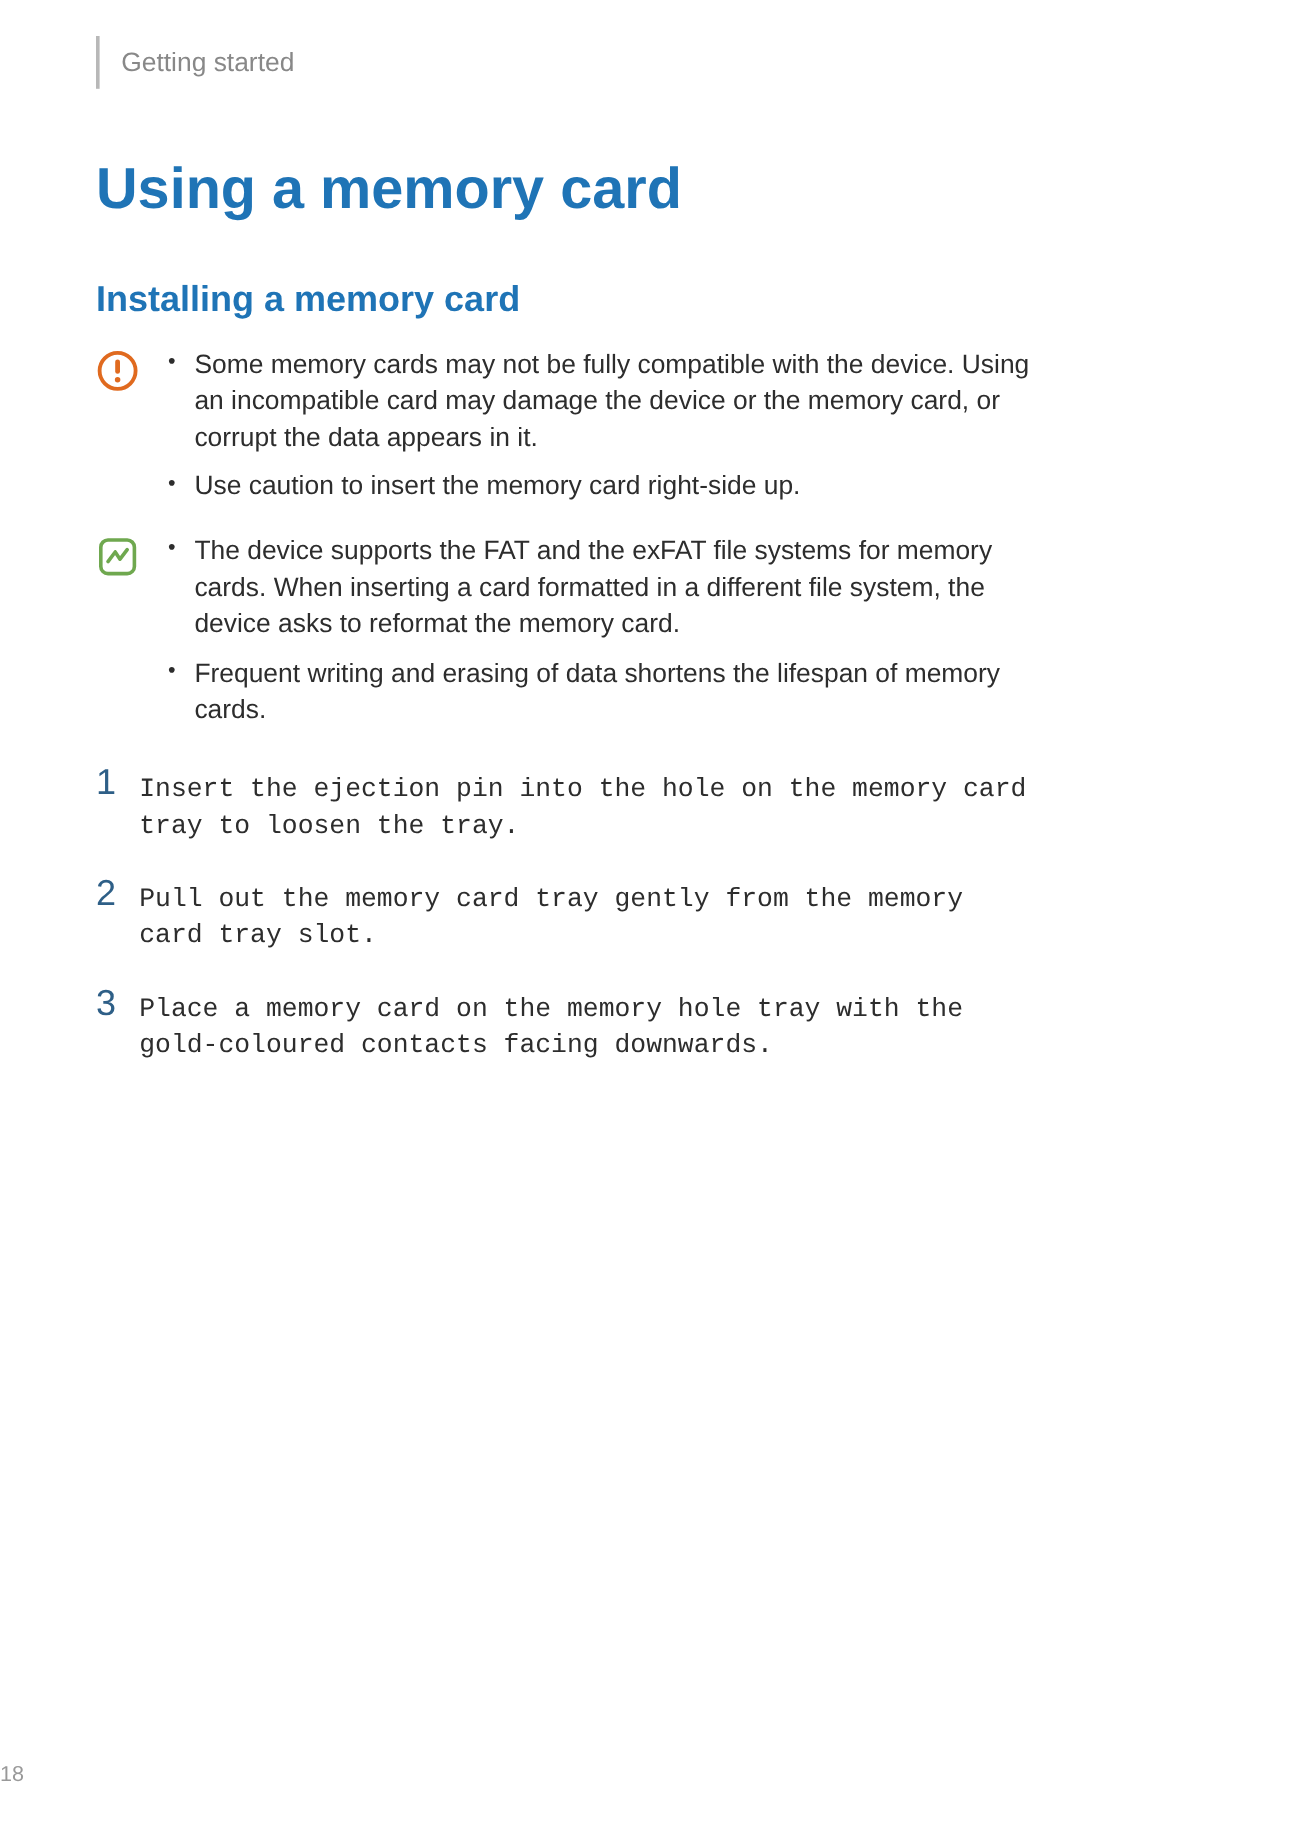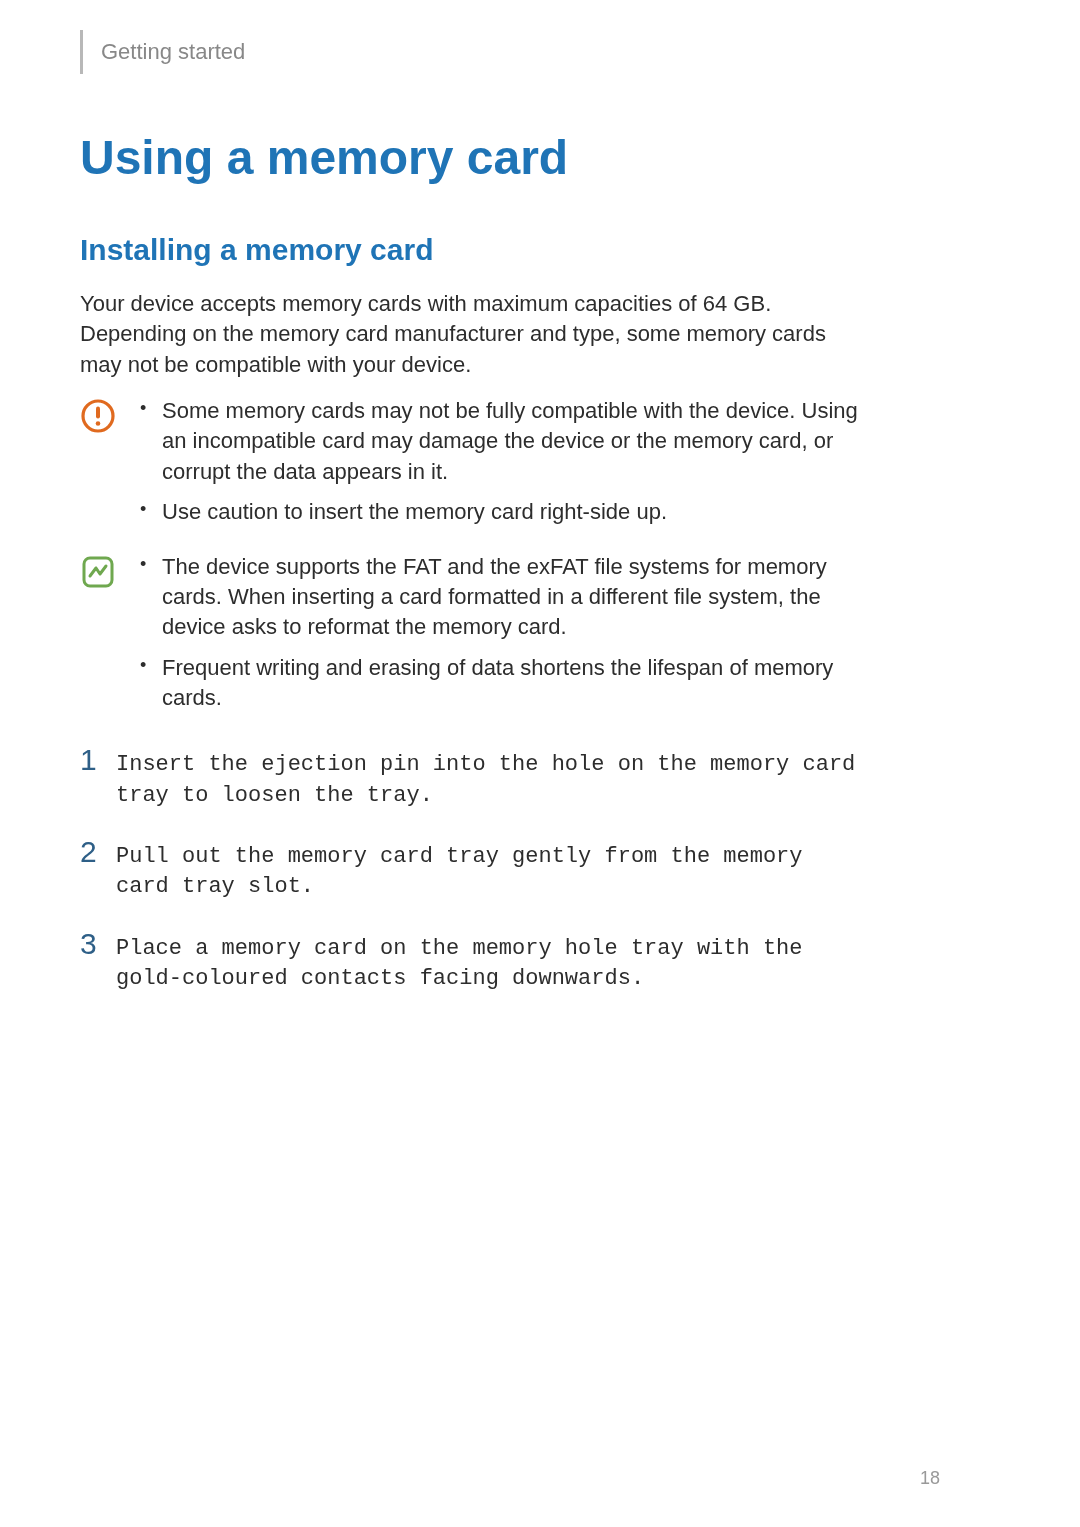--- a/index.html
+++ b/index.html
@@ -15,38 +15,37 @@
   .callout-icon { width: 36px; flex: 0 0 36px; margin-right: 22px; padding-top: 2px; }
   .callout-body { flex: 1; }
   .bullets { list-style: none; }
   .bullets li { position: relative; padding-left: 24px; font-size: 22px; line-height: 1.38; color: #2d2d2d; margin-bottom: 10px; }
   .bullets li::before { content: "•"; position: absolute; left: 2px; top: 0; font-size: 18px; color: #2d2d2d; }
   .steps { list-style: none; margin-top: 22px; }
   .steps li { display: flex; margin-bottom: 26px; }
   .step-num { flex: 0 0 36px; font-size: 30px; font-weight: 400; color: #2e5f87; line-height: 1; font-family: "Segoe UI Light", "Helvetica Neue", Arial, sans-serif; }
   .step-text { flex: 1; font-size: 22px; line-height: 1.38; color: #2d2d2d; padding-top: 5px; font-family: Liberation Mono, monospace; }
   .bold { font-weight: 700; }
-  .pagenum { position: absolute; bottom: 38px; left: 0; right: 0; text-align: right; font-size: 18px; color: #999; }
+  .pagenum { position: absolute; bottom: 38px; left: 0; right: 0; text-align: left; font-size: 18px; color: #999; }
   svg { display: block; }
 </style>
 </head>
 <body>
 
 <div class="page">
 
   <div class="header">
     <div class="header-rule"></div>
     <div class="crumb">Getting started</div>
   </div>
 
   <h1 class="h1">Using a memory card</h1>
 
   <h2 class="h2">Installing a memory card</h2>
 
-  <p class="para">Your device accepts memory cards with maximum capacities of 64 GB. Depending on the memory card manufacturer and type, some memory cards may not be compatible with your device.</p>
 
   <div class="callout">
     <div class="callout-icon">
       <svg viewBox="0 0 36 36" width="36" height="36">
         <circle cx="18" cy="18" r="15" fill="none" stroke="#e06a1f" stroke-width="3.2"></circle>
         <rect x="16" y="8.5" width="4" height="12" rx="2" fill="#e06a1f"></rect>
         <circle cx="18" cy="25.5" r="2.3" fill="#e06a1f"></circle>
       </svg>
     </div>
     <div class="callout-body">

